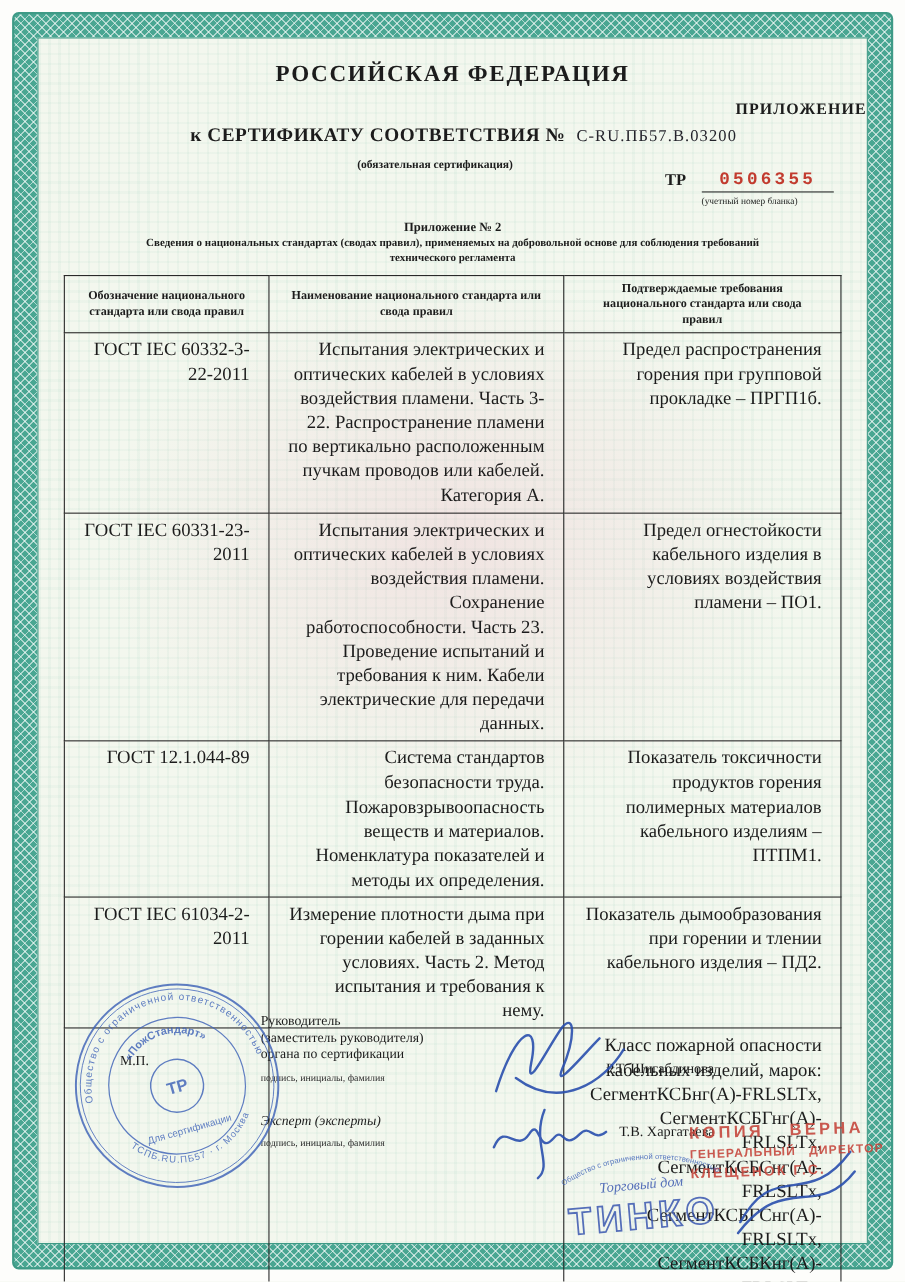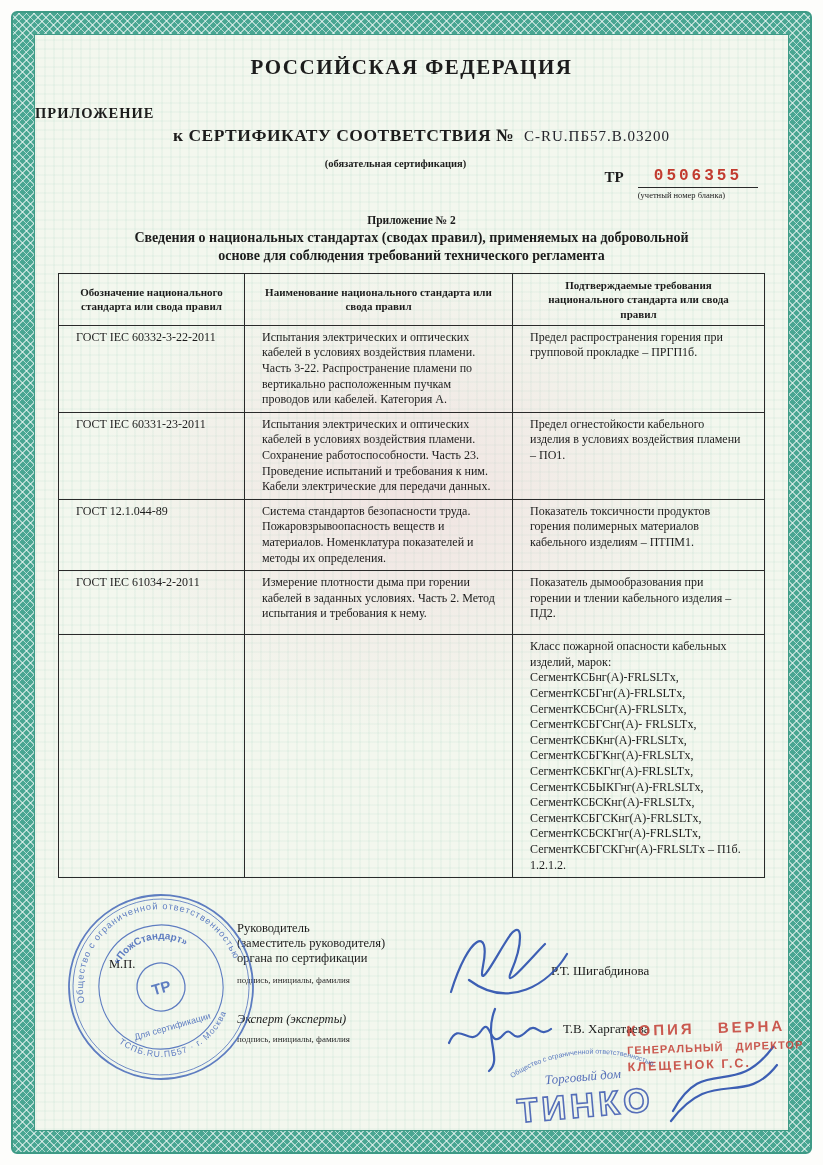--- a/index.html
+++ b/index.html
@@ -26,41 +26,41 @@
     border:1.6px solid #3e9a86;
     background:
       radial-gradient(ellipse 60% 32% at 50% 42%, rgba(236,196,205,.38), rgba(236,196,205,0) 70%),
       repeating-linear-gradient(90deg, rgba(110,185,160,.07) 0 2px, transparent 2px 9px),
       repeating-linear-gradient(0deg, rgba(110,185,160,.06) 0 2px, transparent 2px 9px),
       #f3f7ee;
     padding-top:20px;
   }
   
   .country { text-align:center; font-size:21px; font-weight:bold; letter-spacing:1.5px; }
-  .annex-title { text-align:left; font-size:14.5px; font-weight:bold; margin-top:25px; letter-spacing:1px; }
+  .annex-title { text-align:right; font-size:14.5px; font-weight:bold; margin-top:12px; letter-spacing:1px; }
   .cert-line { text-align:center; margin-top:3px;margin-left:20px; }
   .cert-title { font-size:17.5px; font-weight:bold; letter-spacing:.5px; }
   .cert-number { font-size:15px; margin-left:10px; letter-spacing:1px; color:#23232b; }
   .cert-kind { text-align:center; font-size:10.5px; font-weight:bold; margin-top:12px; position:relative; left:-16px; }
   .tr-row { display:flex; justify-content:flex-end; align-items:flex-start; gap:14px; padding-right:30px; margin-top:-2px; }
   .tr-label { font-size:15px; font-weight:bold; margin-top:2px; }
   .blank-wrap { text-align:left; }
   .blank-number {
     font-family:"Liberation Mono", monospace;
     font-size:16px; font-weight:bold; letter-spacing:3px;
     color:#c23b2f; border-bottom:1.4px solid #2a2a2a; padding:0 16px 2px;
   }
   .blank-caption { font-size:8.5px; margin-top:2px; color:#222; }
   .annex-no { text-align:center; font-size:11.5px; font-weight:bold; margin-top:14px; }
-  .annex-desc { text-align:center; font-size:14px; font-weight:bold; width:566px; margin:3px auto 0; line-height:1.25; }
+  .annex-desc { text-align:center; font-size:10px; font-weight:bold; width:566px; margin:3px auto 0; line-height:1.25; }
   
   .std-table { width:706px; margin:9px auto 0; border-collapse:collapse; table-layout:fixed; }
   .std-table th, .std-table td { border:1.2px solid #2a2a2a; padding:4px 17px; }
   .std-table th { font-size:11px; font-weight:bold; text-align:center; vertical-align:middle; line-height:1.3; height:50px; }
-  .std-table td { font-size:12px; vertical-align:top; line-height:1.3; text-align:left; }
+  .std-table td { font-size:17px; vertical-align:top; line-height:1.3; text-align:right; }
   .cell-req, .role-block { white-space:pre-line; }
   tr.h0 { height:80px; } tr.h1 { height:76px; } tr.h2 { height:62px; } tr.h3 { height:64px; } tr.h4 { height:230px; }
   
   .abs { position:absolute; }
   .role-block { left:202px; top:886px; font-size:12.5px; line-height:1.2; }
   .sign-caption1 { left:202px; top:940px; font-size:9px; color:#2c2c2c; }
   .head-name { left:516px; top:928px; font-size:13px; }
   .mp { left:74px; top:922px; font-size:12.5px; }
   .expert-role { left:202px; top:977px; font-size:12.5px;font-style:italic; }
   .sign-caption2 { left:202px; top:999px; font-size:9px; color:#2c2c2c; }

